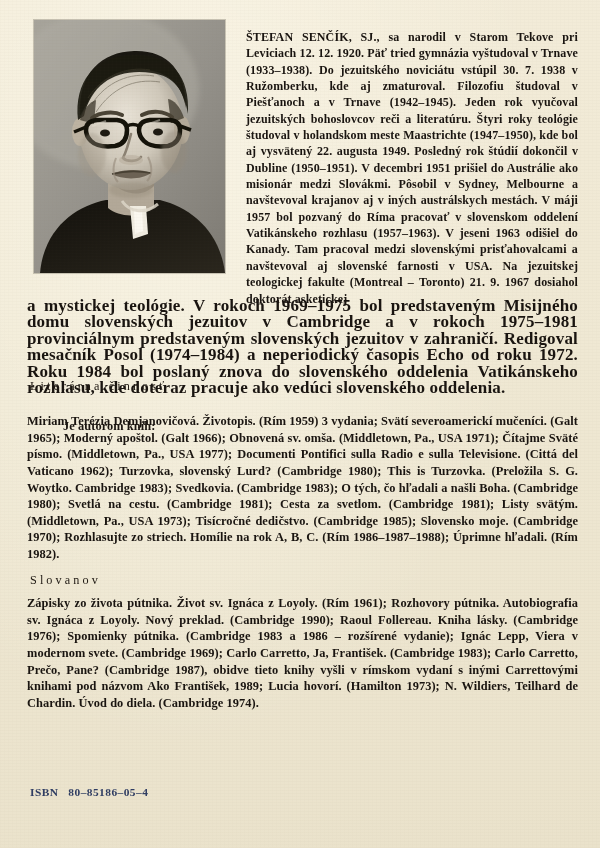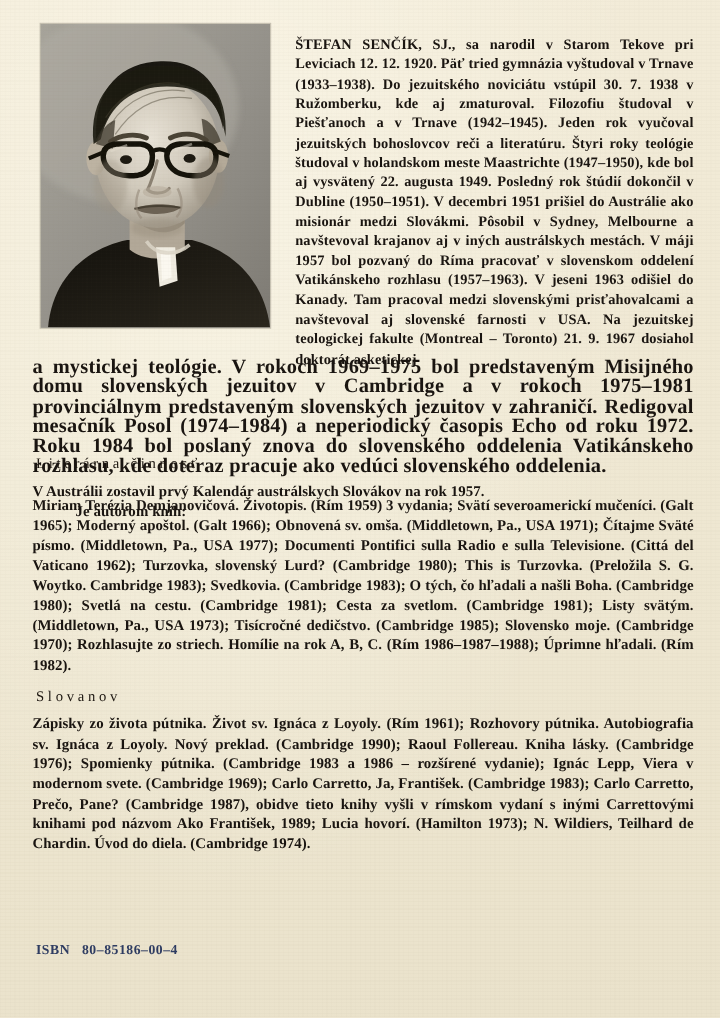--- a/index.html
+++ b/index.html
@@ -232,28 +232,27 @@
       </g>
     </svg>
   </div>
 
   <p class="bio-top">ŠTEFAN SENČÍK, SJ., sa narodil v Starom Tekove pri Leviciach 12. 12. 1920. Päť tried gymnázia vyštudoval v Trnave (1933–1938). Do jezuitského noviciátu vstúpil 30. 7. 1938 v Ružomberku, kde aj zmaturoval. Filozofiu študoval v Piešťanoch a v Trnave (1942–1945). Jeden rok vyučoval jezuitských bohoslovcov reči a literatúru. Štyri roky teológie študoval v holandskom meste Maastrichte (1947–1950), kde bol aj vysvätený 22. augusta 1949. Posledný rok štúdií dokončil v Dubline (1950–1951). V decembri 1951 prišiel do Austrálie ako misionár medzi Slovákmi. Pôsobil v Sydney, Melbourne a navštevoval krajanov aj v iných austrálskych mestách. V máji 1957 bol pozvaný do Ríma pracovať v slovenskom oddelení Vatikánskeho rozhlasu (1957–1963). V jeseni 1963 odišiel do Kanady. Tam pracoval medzi slovenskými prisťahovalcami a navštevoval aj slovenské farnosti v USA. Na jezuitskej teologickej fakulte (Montreal – Toronto) 21. 9. 1967 dosiahol doktorát asketickej</p>
 
   <p class="bio-rest">a mystickej teológie. V rokoch 1969–1975 bol predstaveným Misijného domu slovenských jezuitov v Cambridge a v rokoch 1975–1981 provinciálnym predstaveným slovenských jezuitov v zahraničí. Redigoval mesačník Posol (1974–1984) a neperiodický časopis Echo od roku 1972. Roku 1984 bol poslaný znova do slovenského oddelenia Vatikánskeho rozhlasu, kde doteraz pracuje ako vedúci slovenského oddelenia.</p>
 
   <h2 class="section-head" id="head-literary">Literárna činnosť</h2>
 
-  <p class="block left" id="lit-line1">V Austrálii zostavil prvý Kalendár austrálskych Slovákov na rok 1957.</p>
 
   <p class="block left" id="lit-line2">Je autorom kníh:</p>
 
   <p class="block justify" id="lit-books">Miriam Terézia Demjanovičová. Životopis. (Rím 1959) 3 vydania; Svätí severoamerickí mučeníci. (Galt 1965); Moderný apoštol. (Galt 1966); Obnovená sv. omša. (Middletown, Pa., USA 1971); Čítajme Sväté písmo. (Middletown, Pa., USA 1977); Documenti Pontifici sulla Radio e sulla Televisione. (Cittá del Vaticano 1962); Turzovka, slovenský Lurd? (Cambridge 1980); This is Turzovka. (Preložila S. G. Woytko. Cambridge 1983); Svedkovia. (Cambridge 1983); O tých, čo hľadali a našli Boha. (Cambridge 1980); Svetlá na cestu. (Cambridge 1981); Cesta za svetlom. (Cambridge 1981); Listy svätým. (Middletown, Pa., USA 1973); Tisícročné dedičstvo. (Cambridge 1985); Slovensko moje. (Cambridge 1970); Rozhlasujte zo striech. Homílie na rok A, B, C. (Rím 1986–1987–1988); Úprimne hľadali. (Rím 1982).</p>
 
   <h2 class="section-head" id="head-translations">Slovanov</h2>
 
   <p class="block justify" id="tr-books">Zápisky zo života pútnika. Život sv. Ignáca z Loyoly. (Rím 1961); Rozhovory pútnika. Autobiografia sv. Ignáca z Loyoly. Nový preklad. (Cambridge 1990); Raoul Follereau. Kniha lásky. (Cambridge 1976); Spomienky pútnika. (Cambridge 1983 a 1986 – rozšírené vydanie); Ignác Lepp, Viera v modernom svete. (Cambridge 1969); Carlo Carretto, Ja, František. (Cambridge 1983); Carlo Carretto, Prečo, Pane? (Cambridge 1987), obidve tieto knihy vyšli v rímskom vydaní s inými Carrettovými knihami pod názvom Ako František, 1989; Lucia hovorí. (Hamilton 1973); N. Wildiers, Teilhard de Chardin. Úvod do diela. (Cambridge 1974).</p>
 
 
-  <div class="isbn">ISBN   80–85186–00–4</div>
+  <div class="isbn">ISBN   80–85186–05–4</div>
 
 </div>
 
 <div class="grain"></div>
 
 </body></html>

